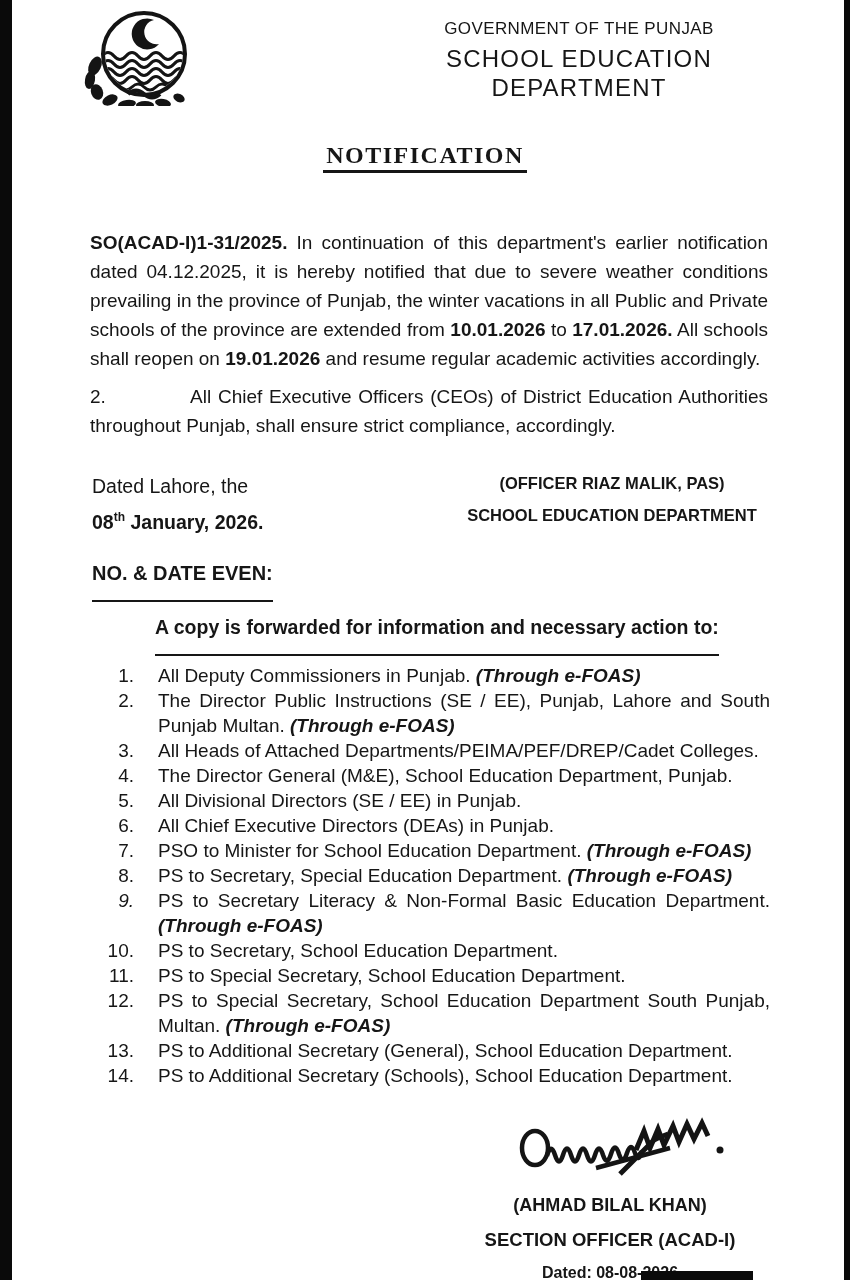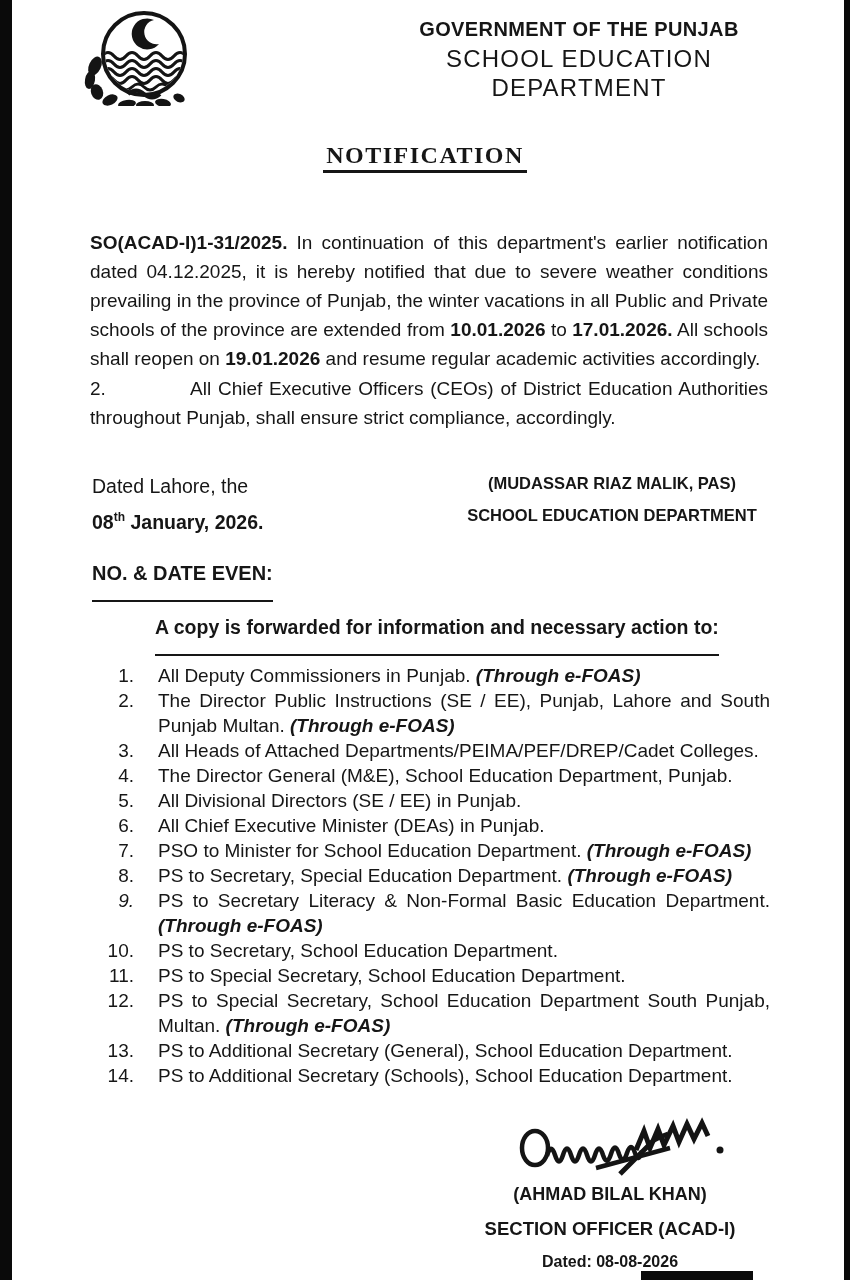--- a/index.html
+++ b/index.html
@@ -12,34 +12,34 @@
     overflow:hidden;
     margin:0 auto;
   }
   .edge-strip{position:absolute;top:0;bottom:0;background:#0a0a0a;}
   .edge-left{left:0;width:12px;}
   .edge-right{left:844px;width:6px;}
 
   .logo{position:absolute;left:82px;top:10px;width:114px;height:96px;}
 
   .header-titles{position:absolute;left:378px;top:14px;width:402px;text-align:center;}
-  .header-line1{font-size:20px;font-weight:700;letter-spacing:.4px;line-height:30px;}
+  .header-line1{font-size:17px;font-weight:400;letter-spacing:.4px;line-height:30px;}
   .header-line2{font-size:24px;font-weight:400;letter-spacing:1.2px;line-height:29px;}
 
   .doc-title-wrap{position:absolute;left:0;top:142px;width:850px;text-align:center;}
   .doc-title{
     display:inline-block;
     font-family:"Liberation Serif","DejaVu Serif",serif;
     font-size:24px;font-weight:700;letter-spacing:1.5px;
     border-bottom:3px solid #161616;padding:0 3px 1px;
   }
 
   .para{position:absolute;left:90px;width:678px;font-size:19px;line-height:29px;text-align:justify;}
   .para1{top:228px;}
-  .para2{top:374px;}
+  .para2{top:382px;}
   .b{font-weight:700;}
   .bi{font-weight:700;font-style:italic;}
   .para-num{display:inline-block;width:100px;}
 
   .dated-block{position:absolute;left:92px;top:474px;font-size:19.5px;line-height:24px;}
   .dated-line2{font-weight:700;margin-top:7px;}
   .dated-line2 sup{font-size:12px;}
 
   .signatory{position:absolute;left:462px;top:473px;width:300px;text-align:center;font-weight:700;font-size:16.5px;}
   .signatory div{margin-bottom:12px;line-height:20px;}
@@ -51,21 +51,21 @@
   .copy-heading .uline-bold{font-size:19.5px;border-bottom-width:2px;}
 
   .copy-list{position:absolute;left:92px;top:663px;width:678px;font-size:19px;line-height:25px;}
   .copy-row{display:flex;}
   .copy-num{width:66px;box-sizing:border-box;text-align:right;padding-right:24px;flex:none;}
   .copy-num.it{font-style:italic;}
   .copy-txt{flex:1;text-align:justify;}
 
   .sig-block{position:absolute;left:455px;top:1106px;width:310px;text-align:center;}
   .sig-svg{margin-left:28px;}
-  .sig-name{font-size:18px;font-weight:700;margin-top:2px;}
+  .sig-name{font-size:18px;font-weight:700;margin-top:13px;}
   .sig-title{font-size:18.5px;font-weight:700;margin-top:13px;}
   .sig-date{font-size:16px;font-weight:700;margin-top:13px;}
 
   .redaction-bar{position:absolute;left:641px;top:1271px;width:112px;height:9px;background:#0a0a0a;}
   .ink{stroke:#141414;fill:none;}
 </style>
 </head>
 <body>
 
 <div class="page">
@@ -115,21 +115,21 @@
   <div class="para para2">
     <span class="para-num">2.</span><span>All Chief Executive Officers (CEOs) of District Education Authorities throughout Punjab, shall ensure strict compliance, accordingly.</span>
   </div>
 
   <div class="dated-block">
     <div>Dated Lahore, the</div>
     <div class="dated-line2"><span>08</span><sup>th</sup><span> January, 2026.</span></div>
   </div>
 
   <div class="signatory">
-    <div>(MUDASSAR RIAZ MALIK, PAS)</div>
+    <div>(OFFICER RIAZ MALIK, PAS)</div>
     <div>SCHOOL EDUCATION DEPARTMENT</div>
   </div>
 
   <div class="no-date-even">
     <span class="uline-bold">NO. &amp; DATE EVEN:</span>
   </div>
 
   <div class="copy-heading">
     <span class="uline-bold">A copy is forwarded for information and necessary action to:</span>
   </div>
@@ -150,21 +150,21 @@
       <div class="copy-row">
         <span class="copy-num">4.</span>
         <span class="copy-txt">The Director General (M&amp;E), School Education Department, Punjab.</span>
       </div>
       <div class="copy-row">
         <span class="copy-num">5.</span>
         <span class="copy-txt">All Divisional Directors (SE / EE) in Punjab.</span>
       </div>
       <div class="copy-row">
         <span class="copy-num">6.</span>
-        <span class="copy-txt">All Chief Executive Minister (DEAs) in Punjab.</span>
+        <span class="copy-txt">All Chief Executive Directors (DEAs) in Punjab.</span>
       </div>
       <div class="copy-row">
         <span class="copy-num">7.</span>
         <span class="copy-txt">PSO to Minister for School Education Department. <span class="bi">(Through e-FOAS)</span></span>
       </div>
       <div class="copy-row">
         <span class="copy-num">8.</span>
         <span class="copy-txt">PS to Secretary, Special Education Department. <span class="bi">(Through e-FOAS)</span></span>
       </div>
       <div class="copy-row">

